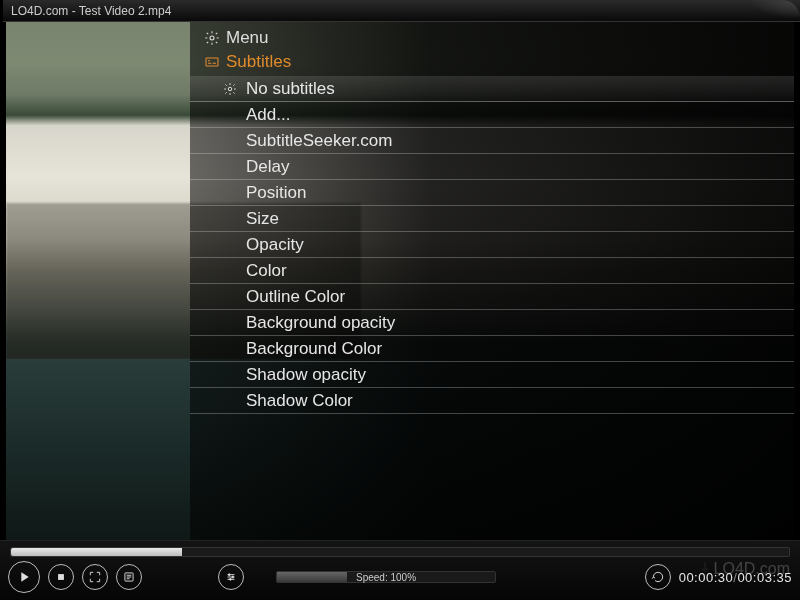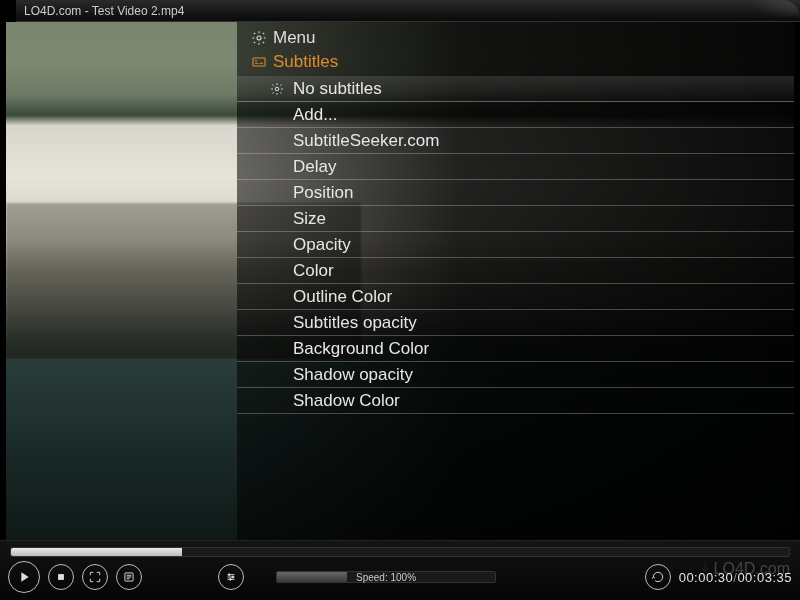--- a/index.html
+++ b/index.html
@@ -1,21 +1,21 @@
 <!DOCTYPE html>
 <html><head>
 <meta charset="utf-8">
 <style>
 * { margin: 0; padding: 0; box-sizing: border-box; }
 html, body { width: 800px; height: 600px; overflow: hidden; font-family: "Segoe UI", Arial, sans-serif; }
 body { background: #000; color: #ddd; position: relative; }
 
 
 .titlebar {
-  position: absolute; top: 0; left: 16px; right: 0; height: 22px;
+  position: absolute; top: 0; left: 3px; right: 0; height: 22px;
   background: linear-gradient(to bottom, #2a2a2a 0%, #0a0a0a 100%);
   border-bottom: 1px solid #333;
   display: flex; align-items: center; padding: 0 8px;
   font-size: 12px; color: #ccc;
   z-index: 10;
 }
 .titlebar-right-curve {
   position: absolute; right: 0; top: 0; width: 60px; height: 22px;
   background: radial-gradient(ellipse at top right, #444 0%, transparent 60%);
   border-top-right-radius: 18px;
@@ -41,21 +41,20 @@
   position: absolute; left: 0; bottom: 0; width: 100%; height: 35%;
   background: linear-gradient(to bottom, #2a3d3a 0%, #1a2a28 50%, #0f1816 100%);
 }
 
 
 .menu-overlay {
   position: absolute; top: 22px; left: 190px; right: 6px; bottom: 60px;
   background: linear-gradient(to right, rgba(0,0,0,0.55) 0%, rgba(0,0,0,0.85) 40%, rgba(0,0,0,0.95) 100%);
   padding: 4px 0 0 0;
   z-index: 5;
-  margin-left: 47px;
 }
 .menu-head { display: flex; align-items: center; gap: 6px; padding: 2px 0 2px 14px; font-size: 17px; }
 .menu-head .gear-s, .menu-head .sub-s { width: 16px; height: 16px; }
 .menu-head.subs { color: #e08a2a; }
 .menu-list { margin-top: 2px; }
 .menu-item {
   display: flex; align-items: center; gap: 8px;
   padding: 2px 0 2px 32px;
   font-size: 17px; color: #e6e6e6;
   border-bottom: 1px solid rgba(255,255,255,0.25);
@@ -184,21 +183,21 @@
     <div class="menu-item no-lead">
         <span>Opacity</span>
       </div>
     <div class="menu-item no-lead">
         <span>Color</span>
       </div>
     <div class="menu-item no-lead">
         <span>Outline Color</span>
       </div>
     <div class="menu-item no-lead">
-        <span>Subtitles opacity</span>
+        <span>Background opacity</span>
       </div>
     <div class="menu-item no-lead">
         <span>Background Color</span>
       </div>
     <div class="menu-item no-lead">
         <span>Shadow opacity</span>
       </div>
     <div class="menu-item no-lead">
         <span>Shadow Color</span>
       </div>

